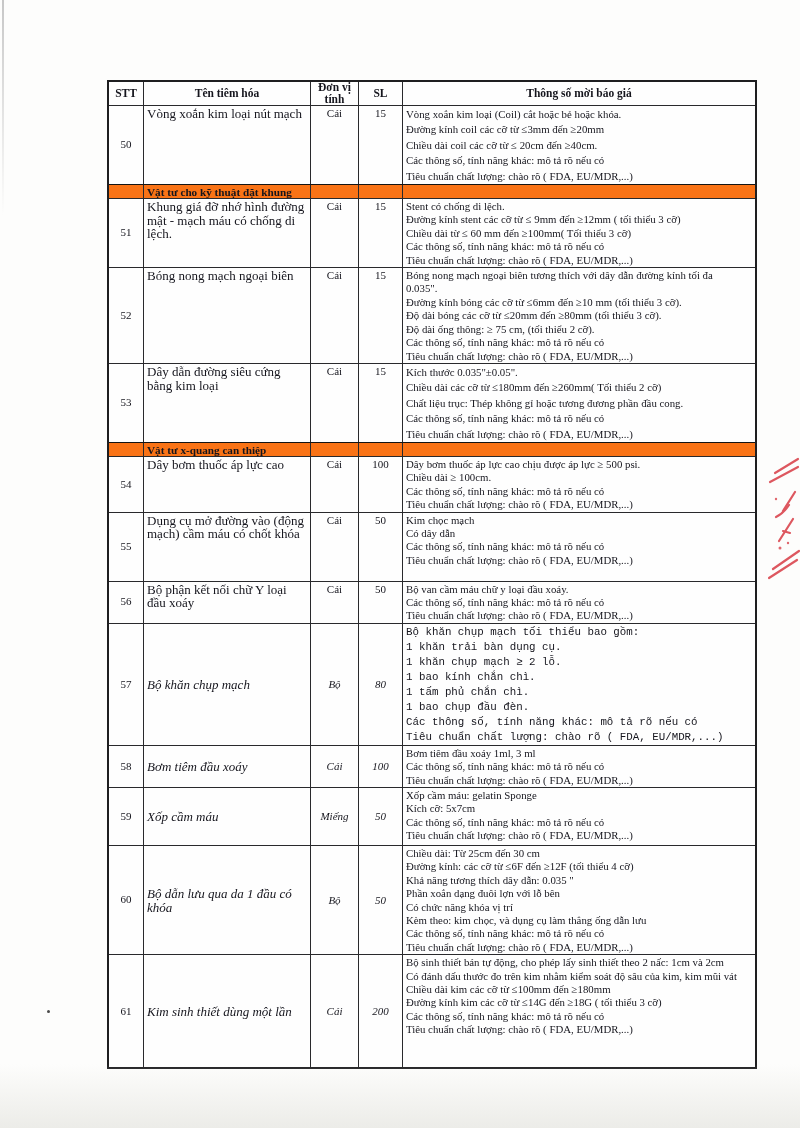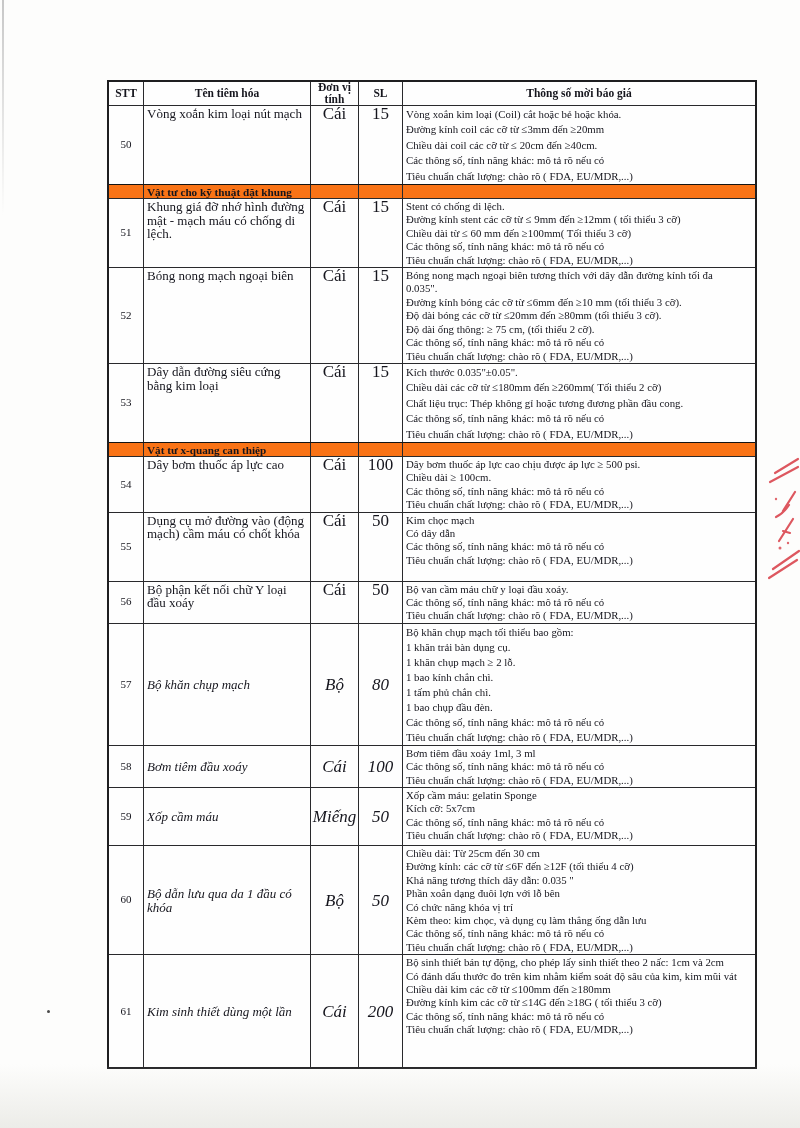--- a/index.html
+++ b/index.html
@@ -18,41 +18,41 @@
   .row { display:grid; grid-template-columns:34px 167px 48px 44px 1fr; border-top:1px solid #29292c; }
   .row:first-child { border-top:none; }
   .c {
     border-left:1px solid #29292c;
     padding:1px 3px 0 3px;
     display:flex; flex-direction:column; justify-content:flex-start;
     font-size:10.8px; line-height:13.4px; overflow:hidden;
   }
   .c:first-child { border-left:none; }
   .c.stt { justify-content:center; align-items:center; padding:0; font-size:11px; }
-  .c.unit, .c.qty { align-items:center; text-align:center; font-size:17px; }
+  .c.unit, .c.qty { align-items:center; text-align:center; font-size:11px; }
   .c.name { font-size:13px; line-height:13.6px; }
   .specs div { white-space:nowrap; }
   .row.mid .c.name, .row.mid .c.unit, .row.mid .c.qty { justify-content:center;font-style:italic; }
   .row.head .c {
     justify-content:center; align-items:center; text-align:center;
     font-weight:bold; font-size:11.5px; line-height:11.5px; padding:0 2px;
   }
   .row.sec { background:#f97316; border-top:1.5px solid #141414; }
   .row.sec .c.name { font-weight:bold; justify-content:center; font-size:11.2px; line-height:12px; }
   
   .h-head { min-height:23px; }
   .h-bar  { min-height:13px; }
   .h-r50 { min-height:77px; }  .h-r51 { min-height:66px; }
   .h-r52 { min-height:94px; }  .h-r53 { min-height:74px; }
   .h-r54 { min-height:55px; }  .h-r55 { min-height:69px; }
   .h-r56 { min-height:39px; }  .h-r57 { min-height:119px; }
   .h-r58 { min-height:40px; }  .h-r59 { min-height:58px; }
   .h-r60 { min-height:105px; } .h-r61 { min-height:113px; }
   .lh154 .specs div { line-height:15.4px; }
-  .lh150 .specs div { line-height:15.0px; }
+  .lh150 .specs div { line-height:15.0px;font-family:Liberation Mono, monospace; }
   .scan-edge { position:absolute; left:2px; top:0; width:2px; height:215px;
     background:linear-gradient(180deg,#c7c7c7,rgba(199,199,199,0)); }
   .bottom-shade { position:absolute; left:0; bottom:0; width:100%; height:64px;
     background:linear-gradient(180deg,rgba(236,236,232,0),#ecece8); }
   .speck { position:absolute; left:47px; top:1010px; width:3px; height:3px;
     border-radius:50%; background:#4a4a4a; }
   .red-mark { position:absolute; left:768px; top:452px; }
 </style>
 </head>
 <body>

